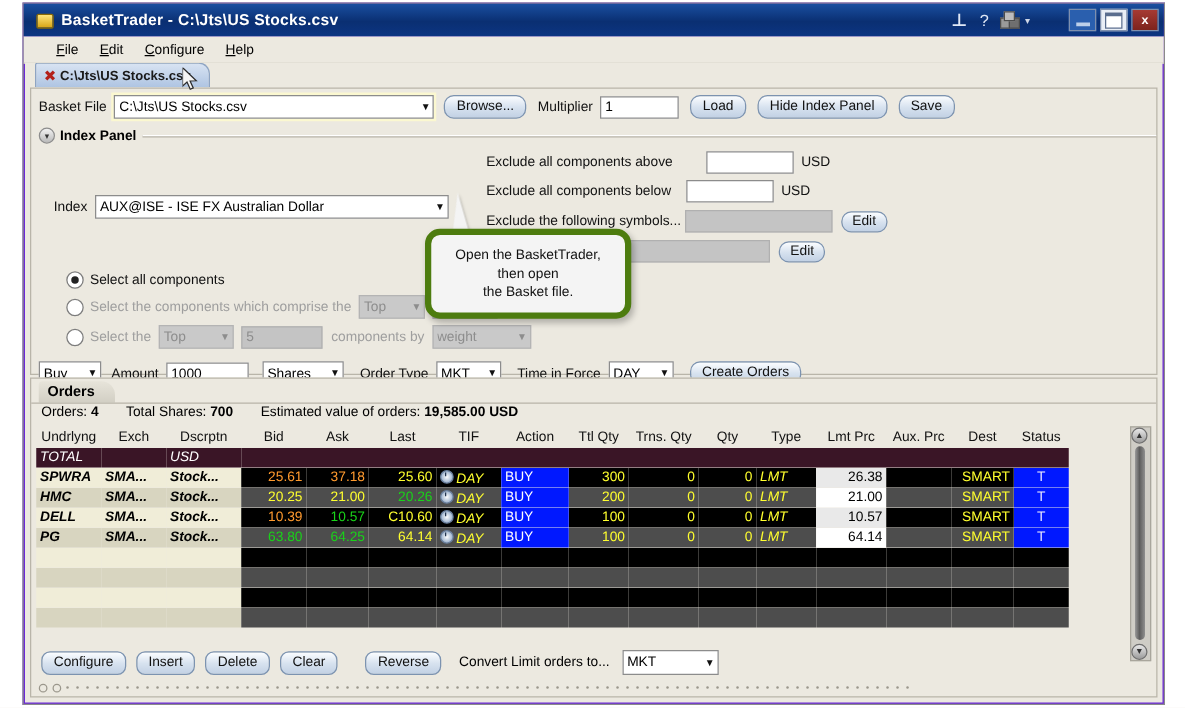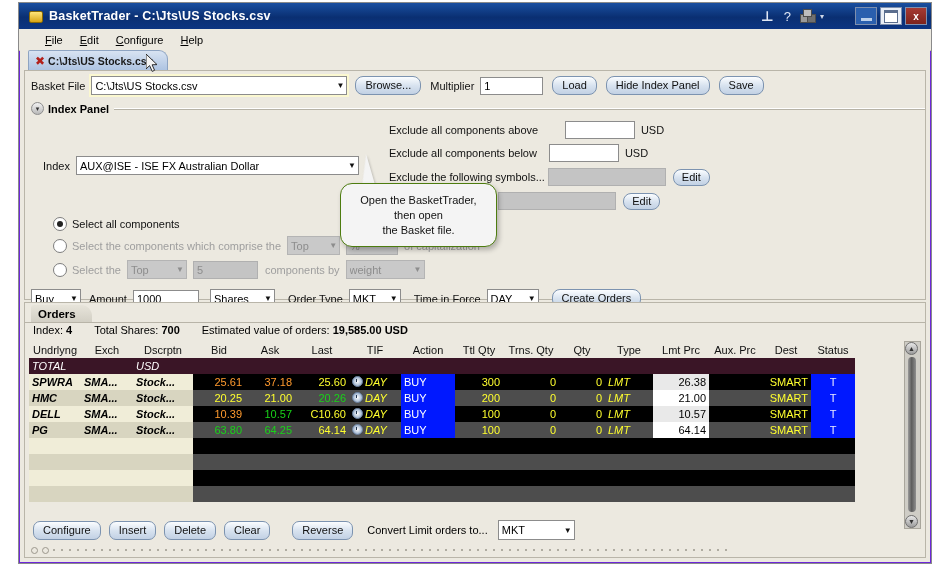--- a/index.html
+++ b/index.html
@@ -68,21 +68,21 @@
   .gh-txt{font-weight:bold;font-size:11px;margin:0 5px 0 4px;}
   .gh-line{flex:1;height:1px;background:#b6b2a6;border-top:1px solid #fff;}
 
   .radio{width:12px;height:12px;border-radius:50%;background:#fff;border:1px solid #7d7d7d;
       display:inline-flex;align-items:center;justify-content:center;margin-right:5px;flex:none;}
   .radio.on:after{content:"";width:6px;height:6px;border-radius:50%;background:#222;}
   .radio.dim{background:#d2d2d2;border-color:#adadad;}
   .radio.dim.on:after{background:#8a8a8a;}
 
   
-  .callout{position:absolute;left:320px;top:133px;width:155px;height:62px;background:#f4f4f4;border:1px solid #4d7c0f;
+  .callout{position:absolute;left:320px;top:133px;width:155px;height:62px;background:#f4f4f4;border:5px solid #4d7c0f;
       border-radius:12px;box-shadow:2px 3px 5px rgba(0,0,0,.25);z-index:30;display:flex;align-items:center;justify-content:center;}
   .callout .ct{text-align:center;font-size:11px;line-height:15px;color:#111;}
   .callout-tail{position:absolute;left:337px;top:104px;width:0;height:0;z-index:29;
       border-left:14px solid transparent;border-right:0 solid transparent;border-bottom:34px solid #f4f4f4;
       transform:skewX(16deg);filter:drop-shadow(1px 1px 1px rgba(0,0,0,.18));}
 
   
   .orders{position:absolute;left:4px;top:252px;right:4px;bottom:4px;background:#ece9e0;border:1px solid #b9b5a9;}
   .otab{position:absolute;left:6px;top:2px;height:17px;padding:0 16px 0 7px;background:linear-gradient(#e7e4da,#d2cfc4);
       border-radius:3px 11px 0 0;display:flex;align-items:center;font-weight:bold;font-size:11.5px;}
@@ -285,21 +285,21 @@
           <div>Open the BasketTrader,</div>
           <div>then open</div>
           <div>the Basket file.</div>
         </div>
       </div>
 
       <div class="orders">
         <div class="otab">Orders</div>
         <div class="ohr"></div>
         <div class="ostats">
-          <span><span>Index:</span>
+          <span><span>Orders:</span>
                 <b>4</b></span>
           <span><span>Total Shares:</span>
                 <b>700</b></span>
           <span><span>Estimated value of orders:</span>
                 <b>19,585.00 USD</b></span>
         </div>
 
         <table class="grid">
           <colgroup>
             <col style="width:52px">

